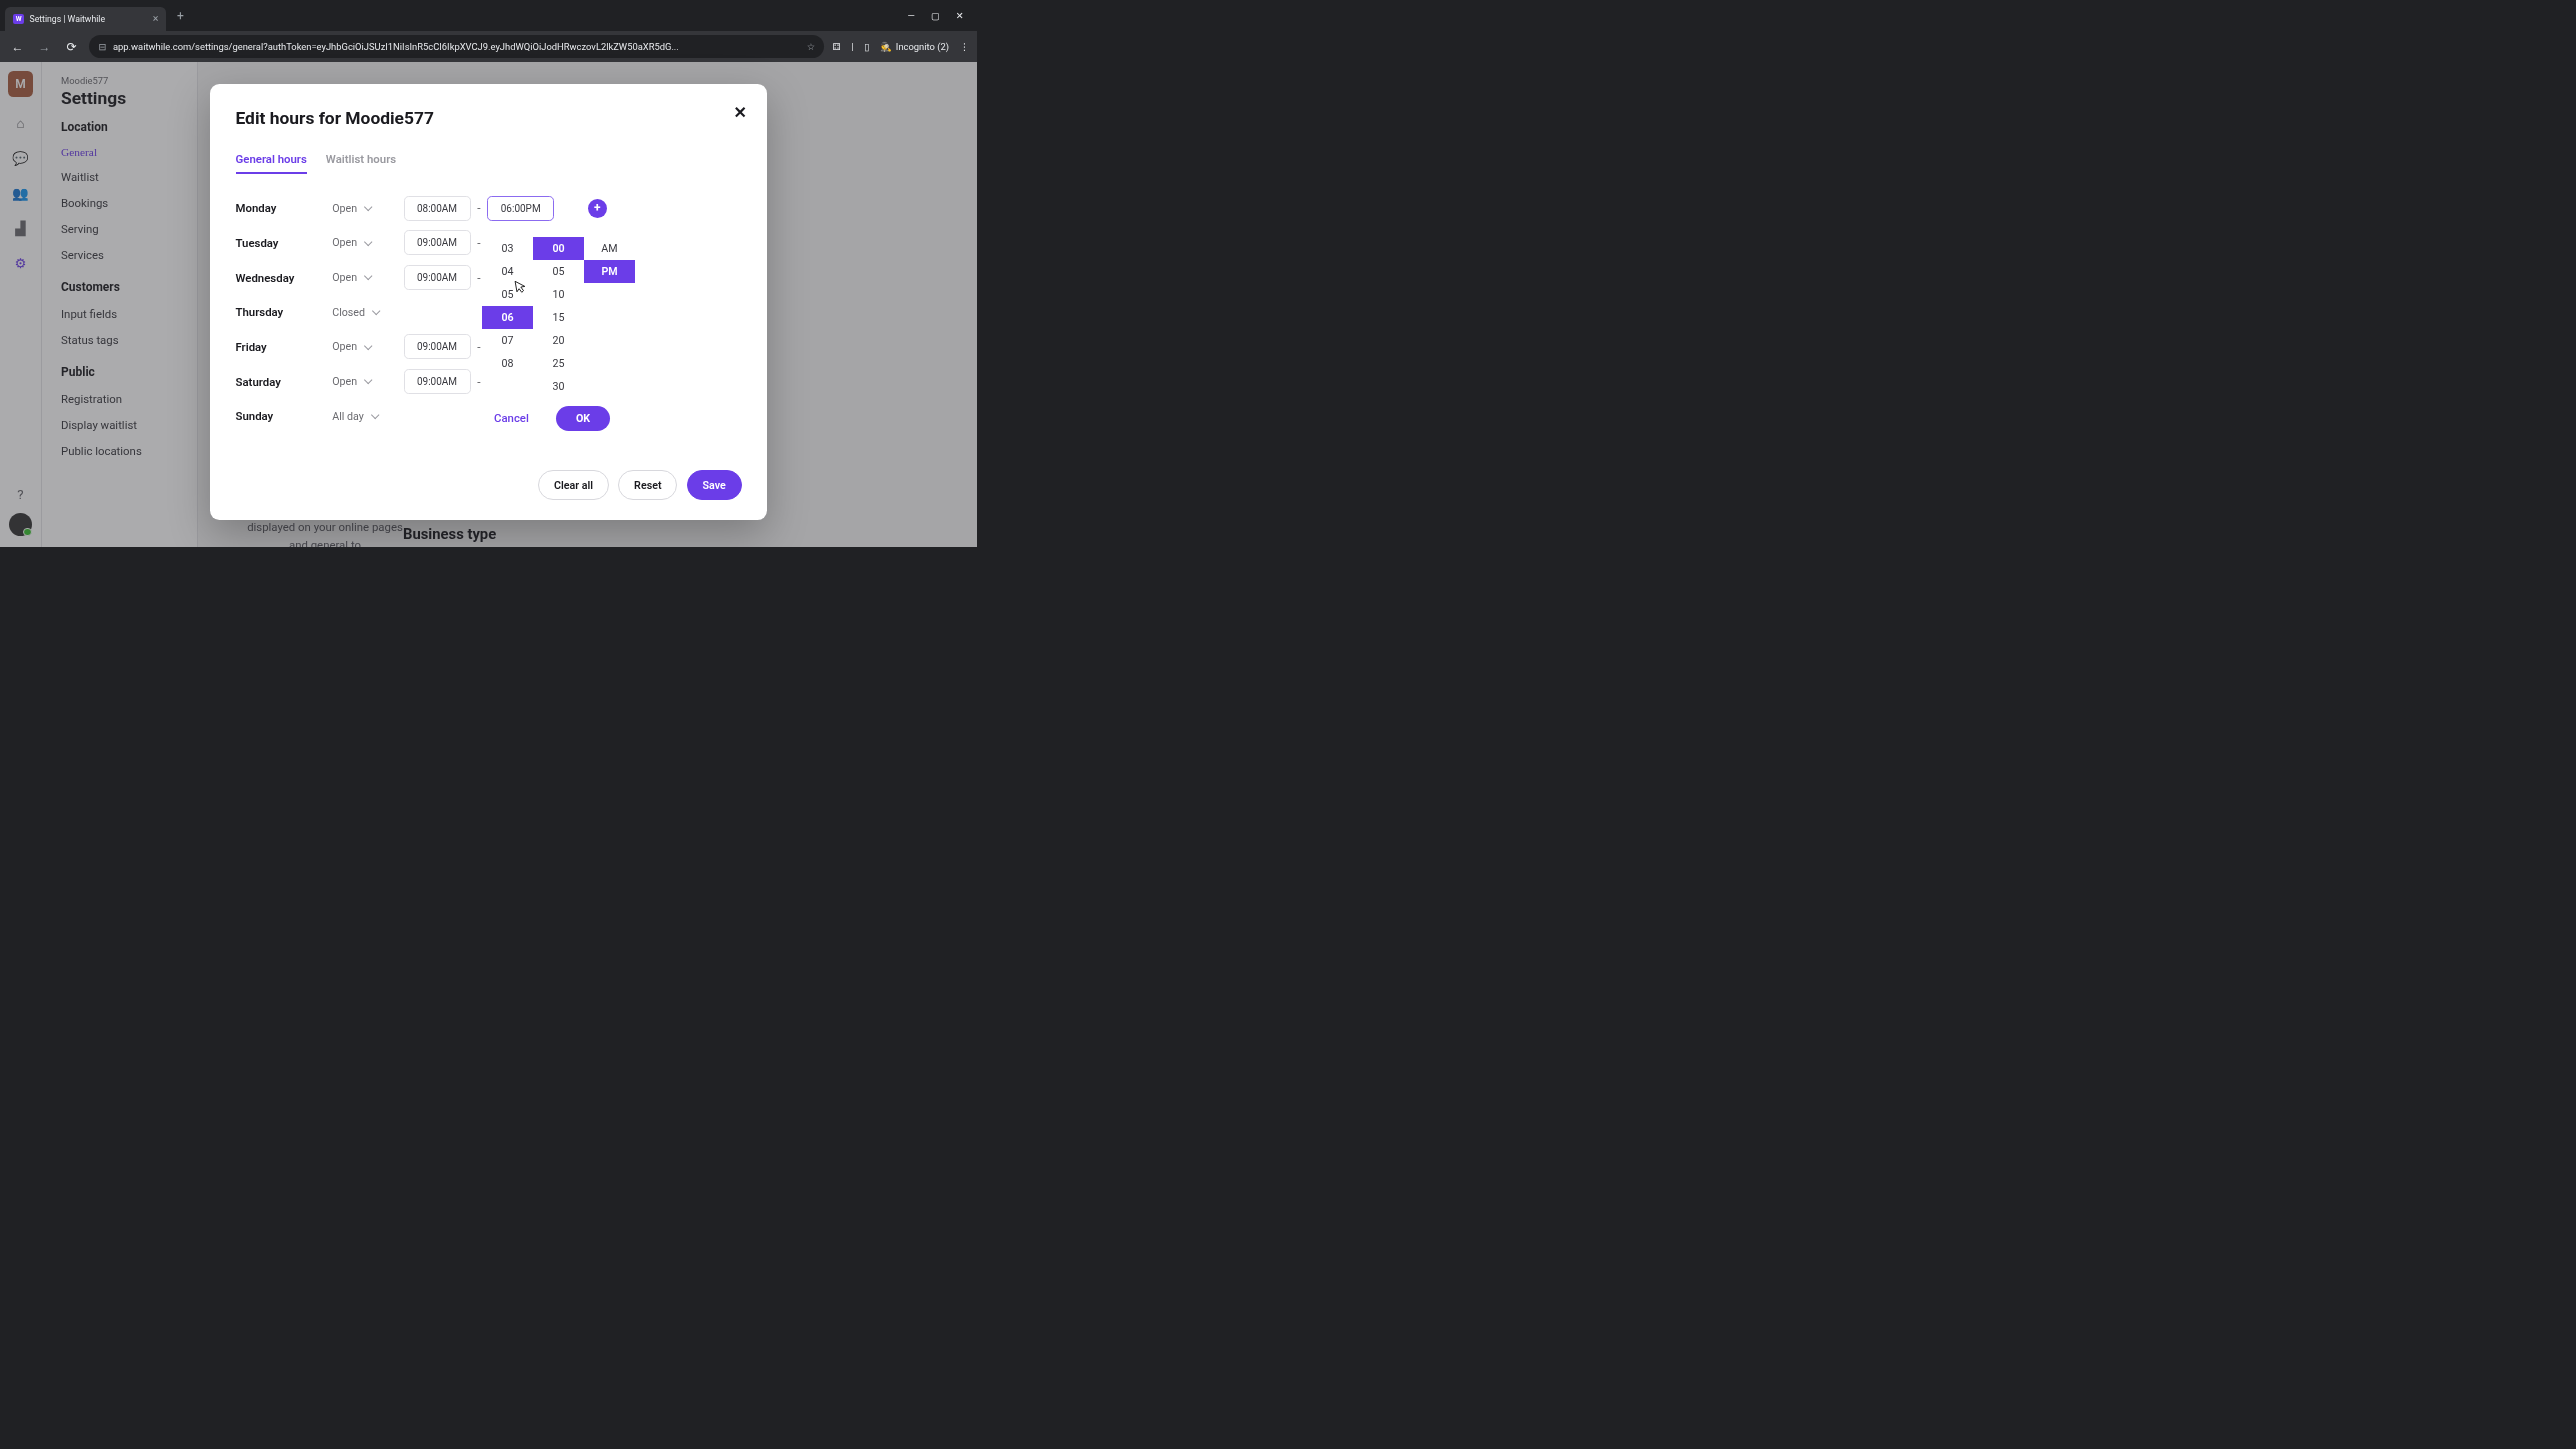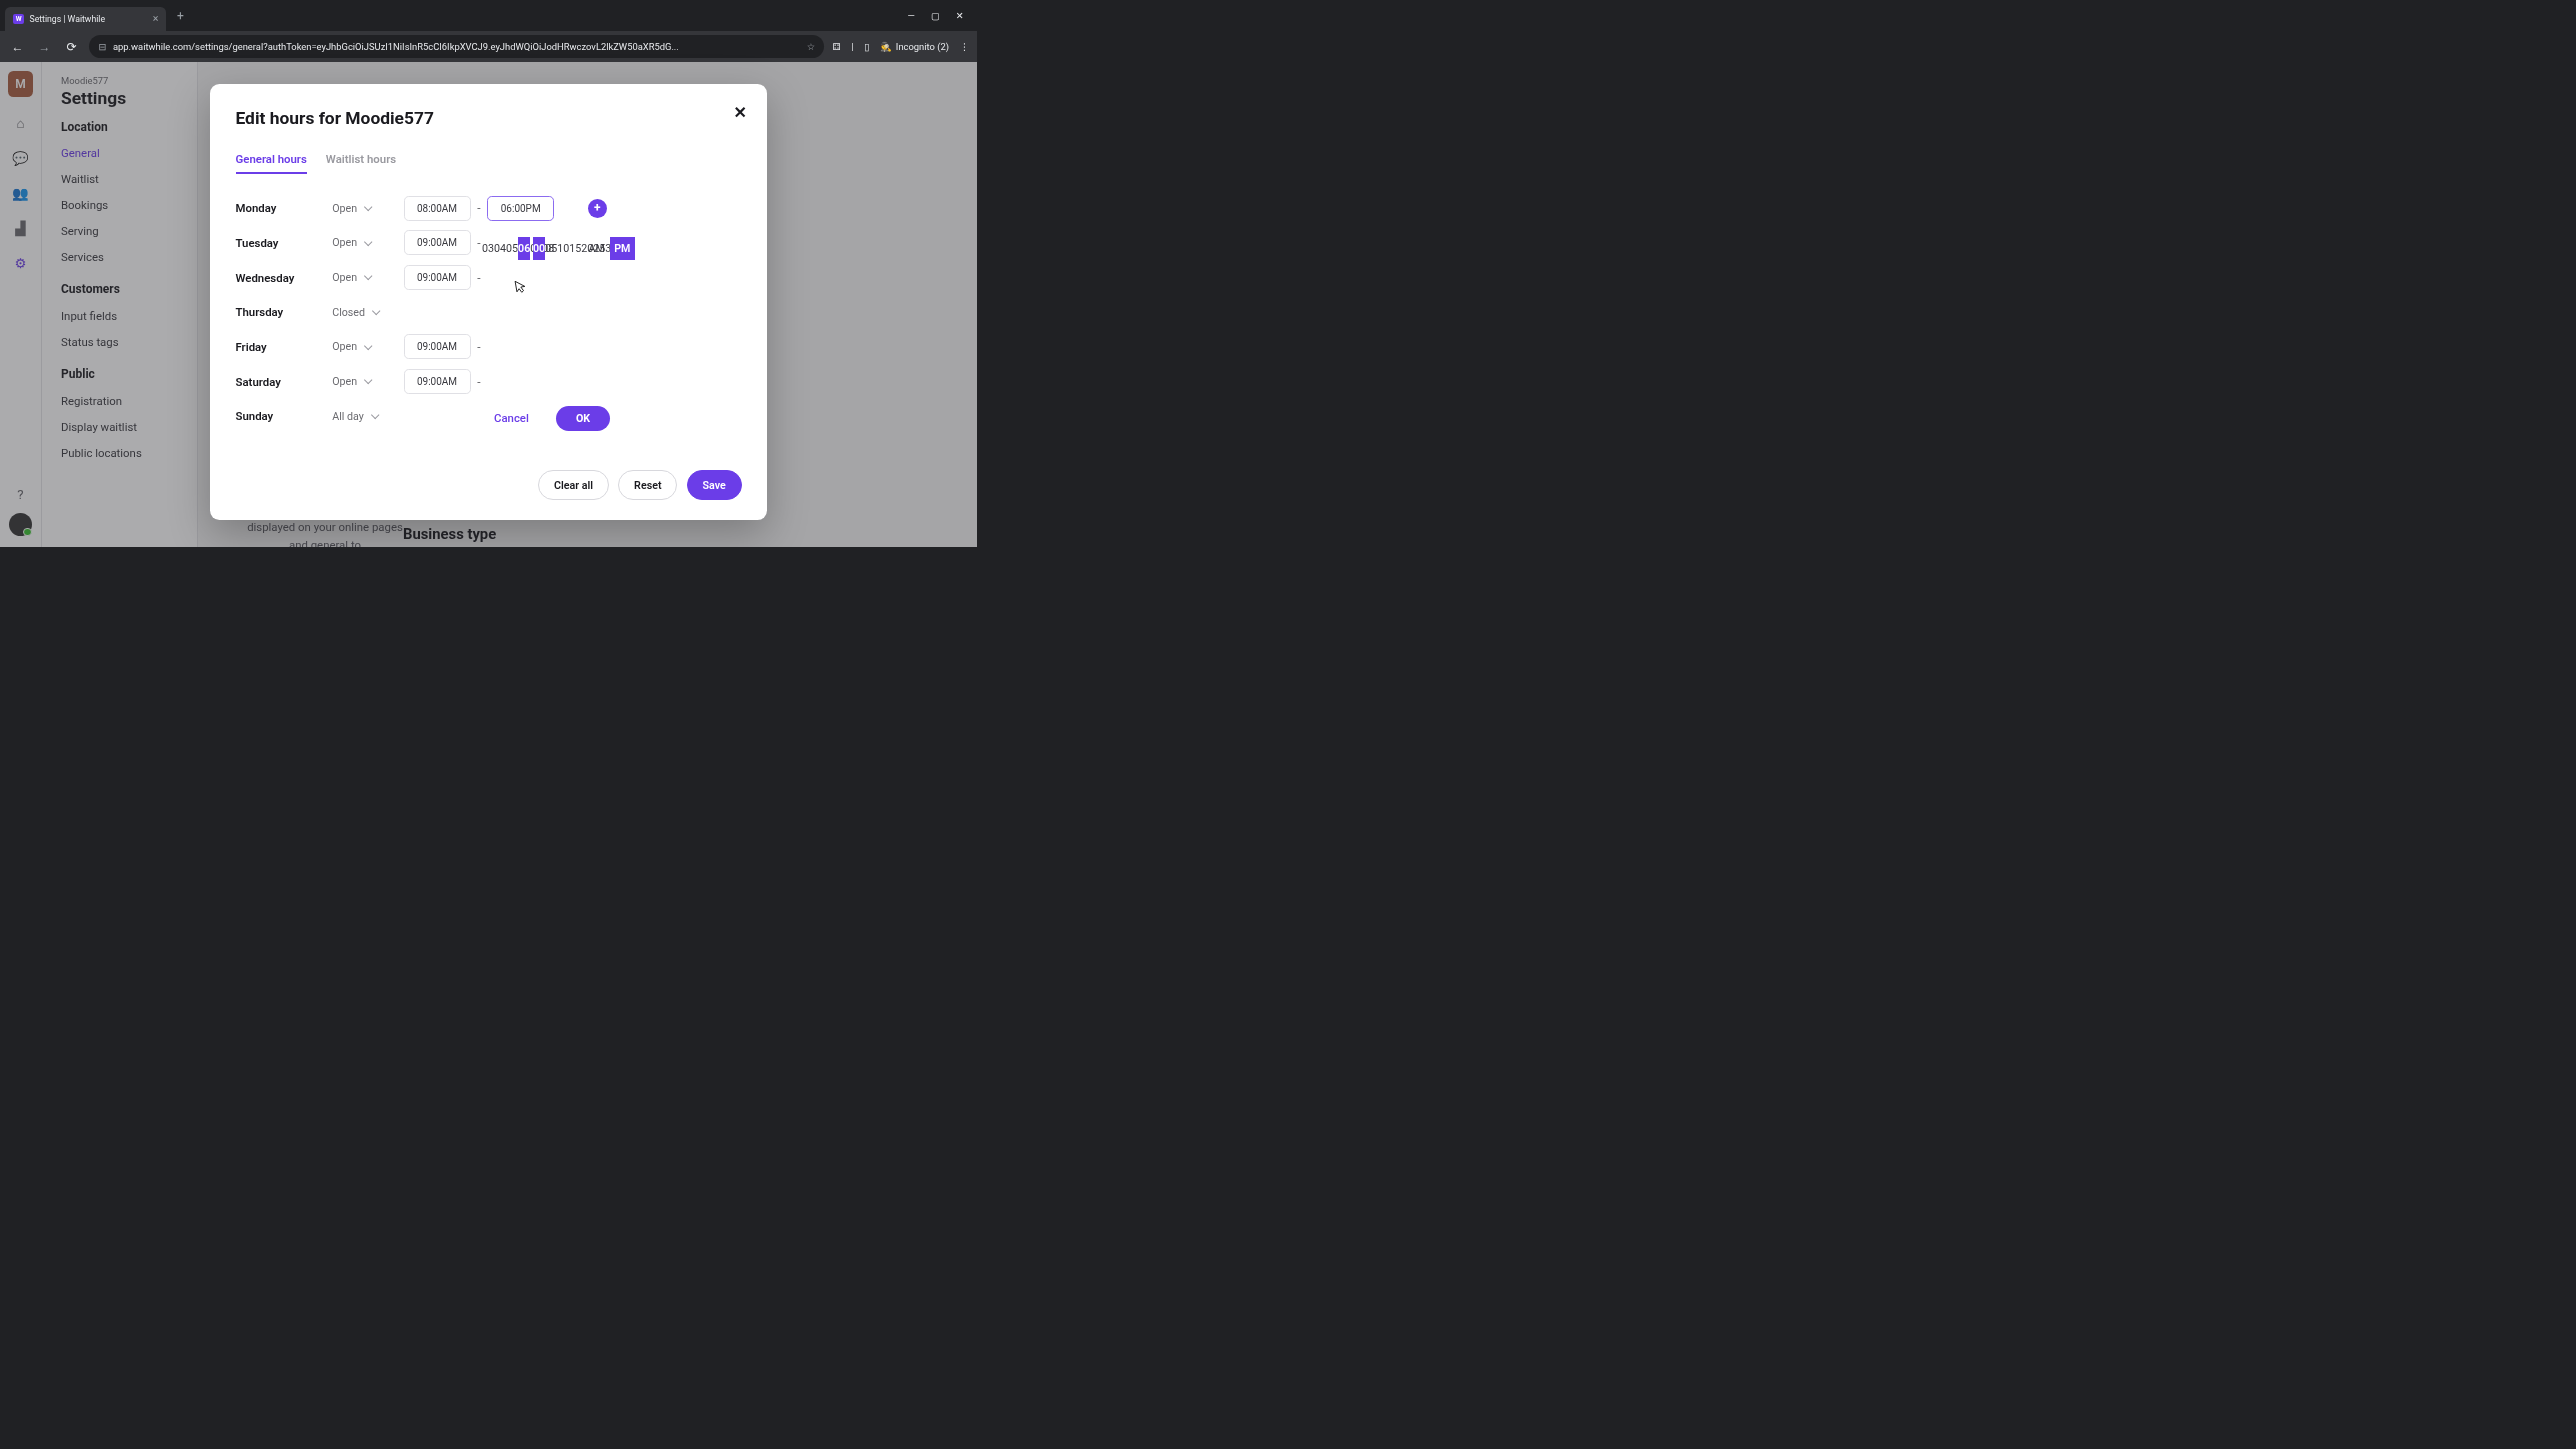--- a/index.html
+++ b/index.html
@@ -36,21 +36,21 @@
 .rail-bottom { margin-top: auto; margin-bottom: 10.7px; display: flex; flex-direction: column; align-items: center; gap: 10.7px; }
 .rail-profile { width: 23px; height: 23px; border-radius: 50%; background: #333; position: relative; }
 .rail-profile::after { content: ''; position: absolute; bottom: 0; right: 0; width: 6.7px; height: 6.7px; background: #3ac430; border-radius: 50%; border: 1.3px solid #fff; }
 
 .main-area { flex: 1; display: flex; }
 .sidebar { width: 156px; background: #fff; padding: 13.4px 0 13.4px 19px; border-right: 0.7px solid #e5e5e8; overflow-y: auto; }
 .breadcrumb { color: #6b6b70; font-size: 9.4px; margin-bottom: 1.3px; }
 .page-title { font-size: 17.4px; font-weight: 700; color: #1a1a1f; margin-bottom: 3px; }
 .nav-section-title { font-size: 12px; font-weight: 700; color: #1a1a1f; margin-top: 12px; margin-bottom: 6.7px; }
 .nav-item { font-size: 11.4px; color: #3a3a40; padding: 6px 0; cursor: pointer; }
-.nav-item.active { color: #6b3de8; }
+.nav-item.active { color: #6b3de8; font-family: Liberation Serif, serif; }
 
 .content { flex: 1; padding: 27px; background: #f5f5f7; overflow: hidden; position: relative;}
 .bg-text { position: absolute; bottom: -6.7px; left: 40px; color: #5a5a60; font-size: 11.4px; line-height: 1.5; width: 174px; text-align: center;}
 .bg-heading { position: absolute; bottom: 4px; left: 205px; font-size: 14.8px; font-weight: 700; color: #1a1a1f; }
 
 
 .modal-overlay { position: absolute; inset: 62px 0 0 0; background: rgba(60,60,65,0.35); display: flex; align-items: flex-start; justify-content: center; padding-top: 21.5px; }
 .modal { background: #fff; border-radius: 9.4px; width: 557px; padding: 24px 25.5px 20px 25.5px; position: relative; box-shadow: 0 13.4px 40px rgba(0,0,0,0.25); }
 .modal-close { position: absolute; top: 19px; right: 20px; font-size: 16px; color: #1a1a1f; cursor: pointer; font-weight: bold; }
 .modal-title { font-size: 17.4px; font-weight: 700; color: #1a1a1f; margin-bottom: 24px; }
@@ -63,21 +63,21 @@
 .hours-row { display: flex; align-items: center; gap: 4px; height: 28px; }
 .day-label { width: 86px; font-size: 11.4px; font-weight: 600; color: #1a1a1f; }
 .status-select { width: 74px; padding: 5.4px 6.7px; border: none; background: transparent; font-size: 10.7px; color: #6b6b70; display: flex; align-items: center; gap: 2.7px; }
 .time-box { width: 67px; padding: 6px 6.7px; border: 0.7px solid #e0e0e5; border-radius: 4.7px; font-size: 10px; color: #3a3a40; text-align: center; background: #fff; }
 .time-box.active { border: 1.3px solid #8b6bf0; }
 .dash { color: #6b6b70; font-size: 12px; margin: 0 2.7px; }
 .add-btn { width: 19px; height: 19px; border-radius: 50%; background: #6b3de8; color: #fff; display: flex; align-items: center; justify-content: center; font-size: 12px; font-weight: bold; cursor: pointer; margin-left: 29.5px; }
 
 
 .time-picker { position: absolute; top: 153px; left: 272px; background: #fff; display: flex; padding: 0; z-index: 10; }
-.picker-col { display: flex; align-items: flex-start; }
+.picker-col { display: flex; flex-direction: column; align-items: flex-start; }
 .picker-hours { width: 51px; }
 .picker-mins { width: 51px; }
 .picker-ampm { width: 51px; }
 .picker-item { height: 23px; display: flex; align-items: center; justify-content: center; font-size: 10.7px; color: #3a3a40; cursor: pointer; width: 100%; }
 .picker-item.selected { background: #6b3de8; color: #fff; font-weight: 600; }
 .picker-actions { position: absolute; top: 322px; left: 284px; display: flex; align-items: center; gap: 27px; }
 .picker-cancel { color: #6b3de8; font-size: 11.4px; font-weight: 500; cursor: pointer; }
 .picker-ok { background: #6b3de8; color: #fff; border-radius: 14.8px; padding: 6px 20px; font-size: 10.7px; font-weight: 700; cursor: pointer; }
 
 .modal-footer { display: flex; justify-content: flex-end; gap: 9.4px; margin-top: 40px; }

